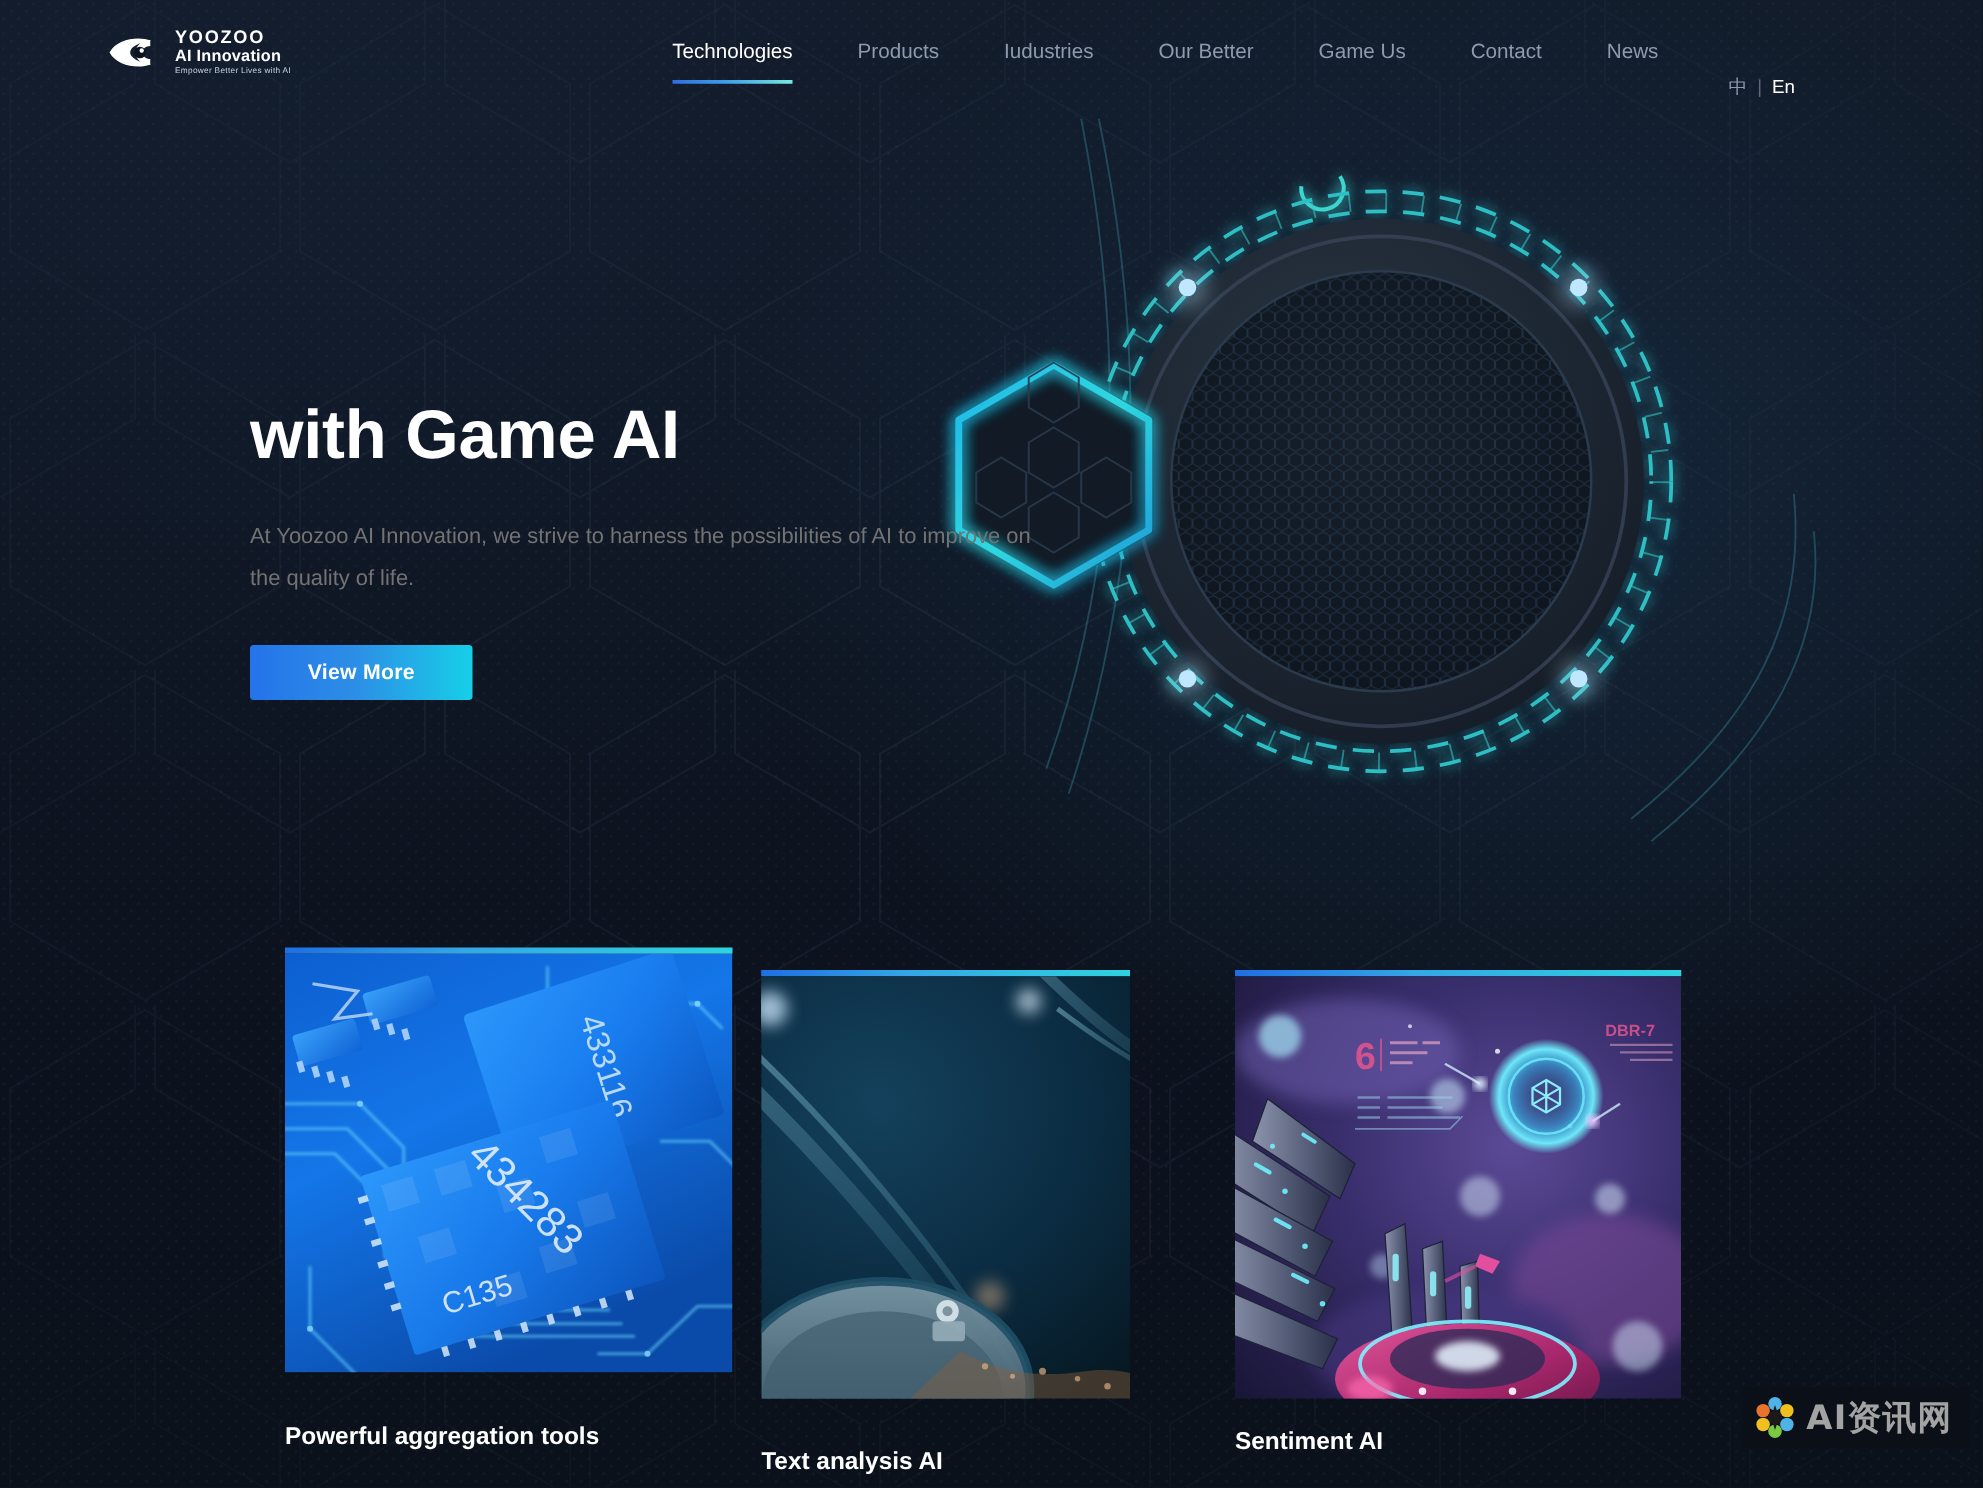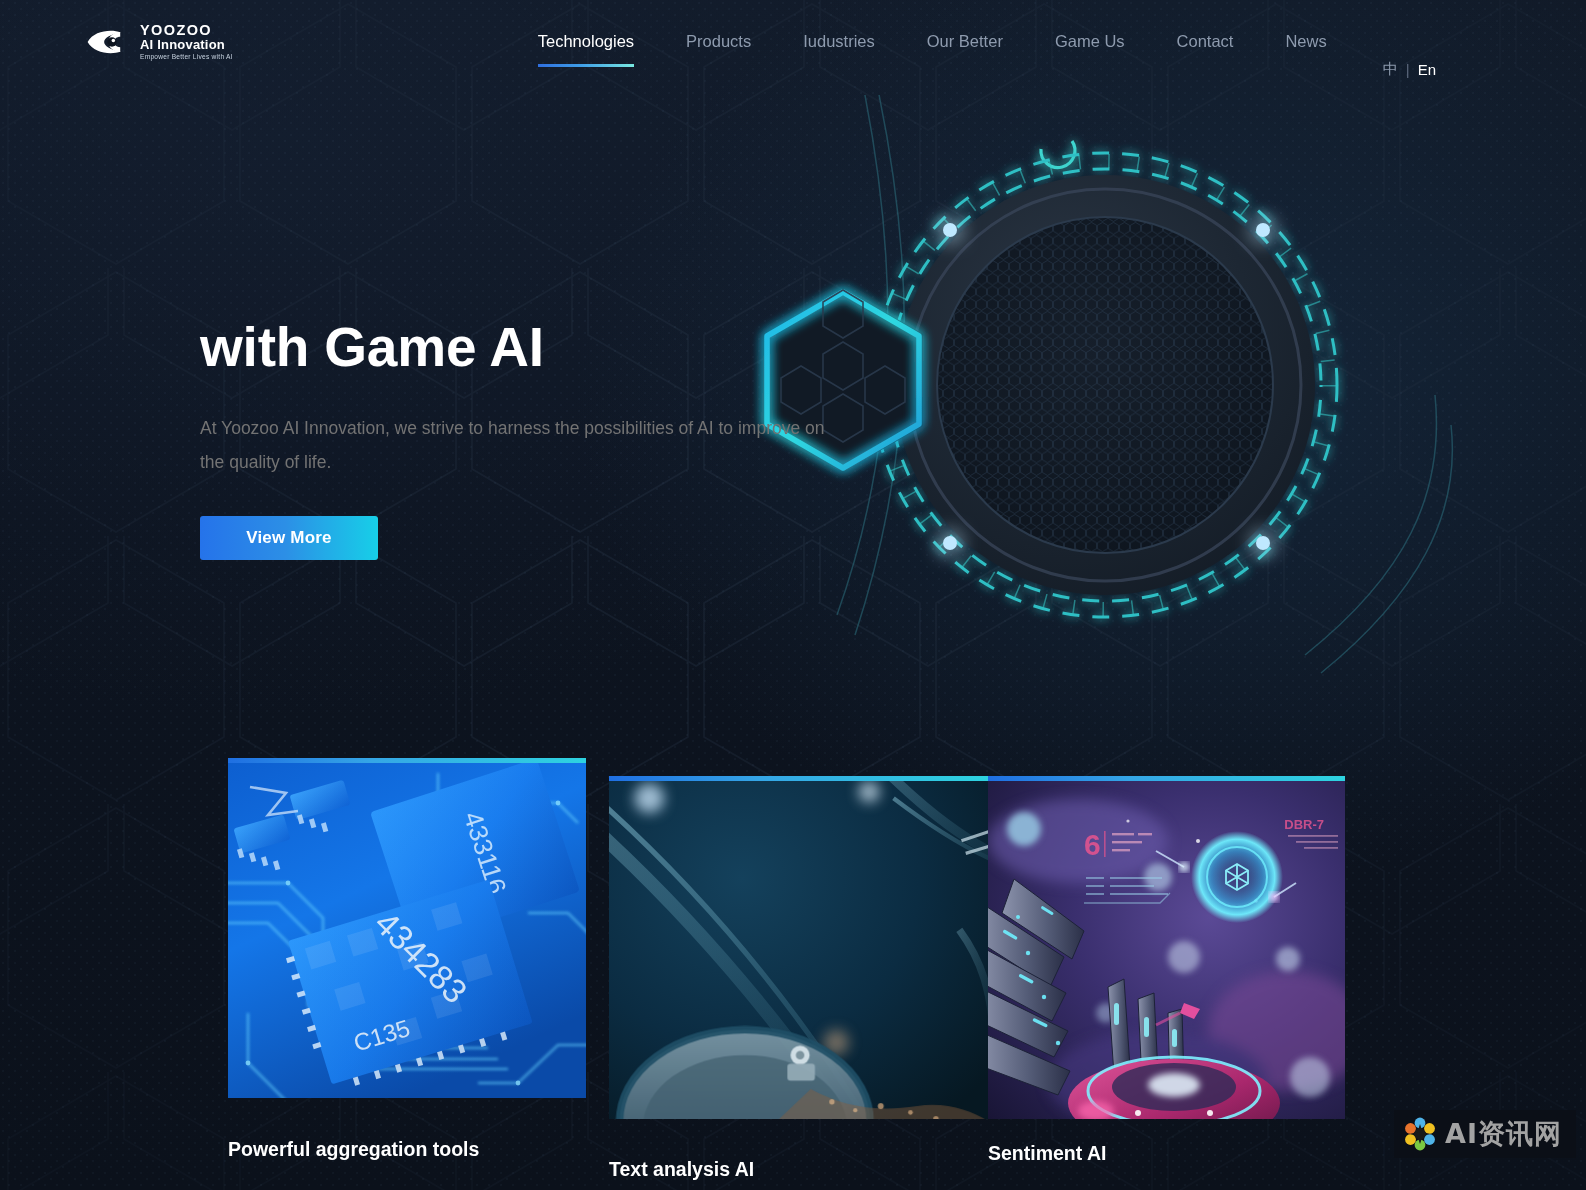--- a/index.html
+++ b/index.html
@@ -90,21 +90,21 @@
   .card-title{
     position:absolute; left:0; font-size:19.5px; color:#fff; font-weight:700;
     white-space:nowrap;
   }
 
   
   #card-1{ left:228px; top:758px; width:358px; }
   #card-1 .card-img{ height:335px; }
   #card-1 .card-title{ top:380px; }
   
-  #card-2{ left:609px; top:776px; width:379px; }
+  #card-2{ left:609px; top:776px; width:295px; }
   #card-2 .card-img{ height:338px; }
   #card-2 .card-title{ top:382px; }
   
   #card-3{ left:988px; top:776px; width:357px; }
   #card-3 .card-img{ height:338px; }
   #card-3 .card-title{ top:366px; }
 
   
   .watermark{
     position:absolute; right:10px; bottom:32px; z-index:60;

